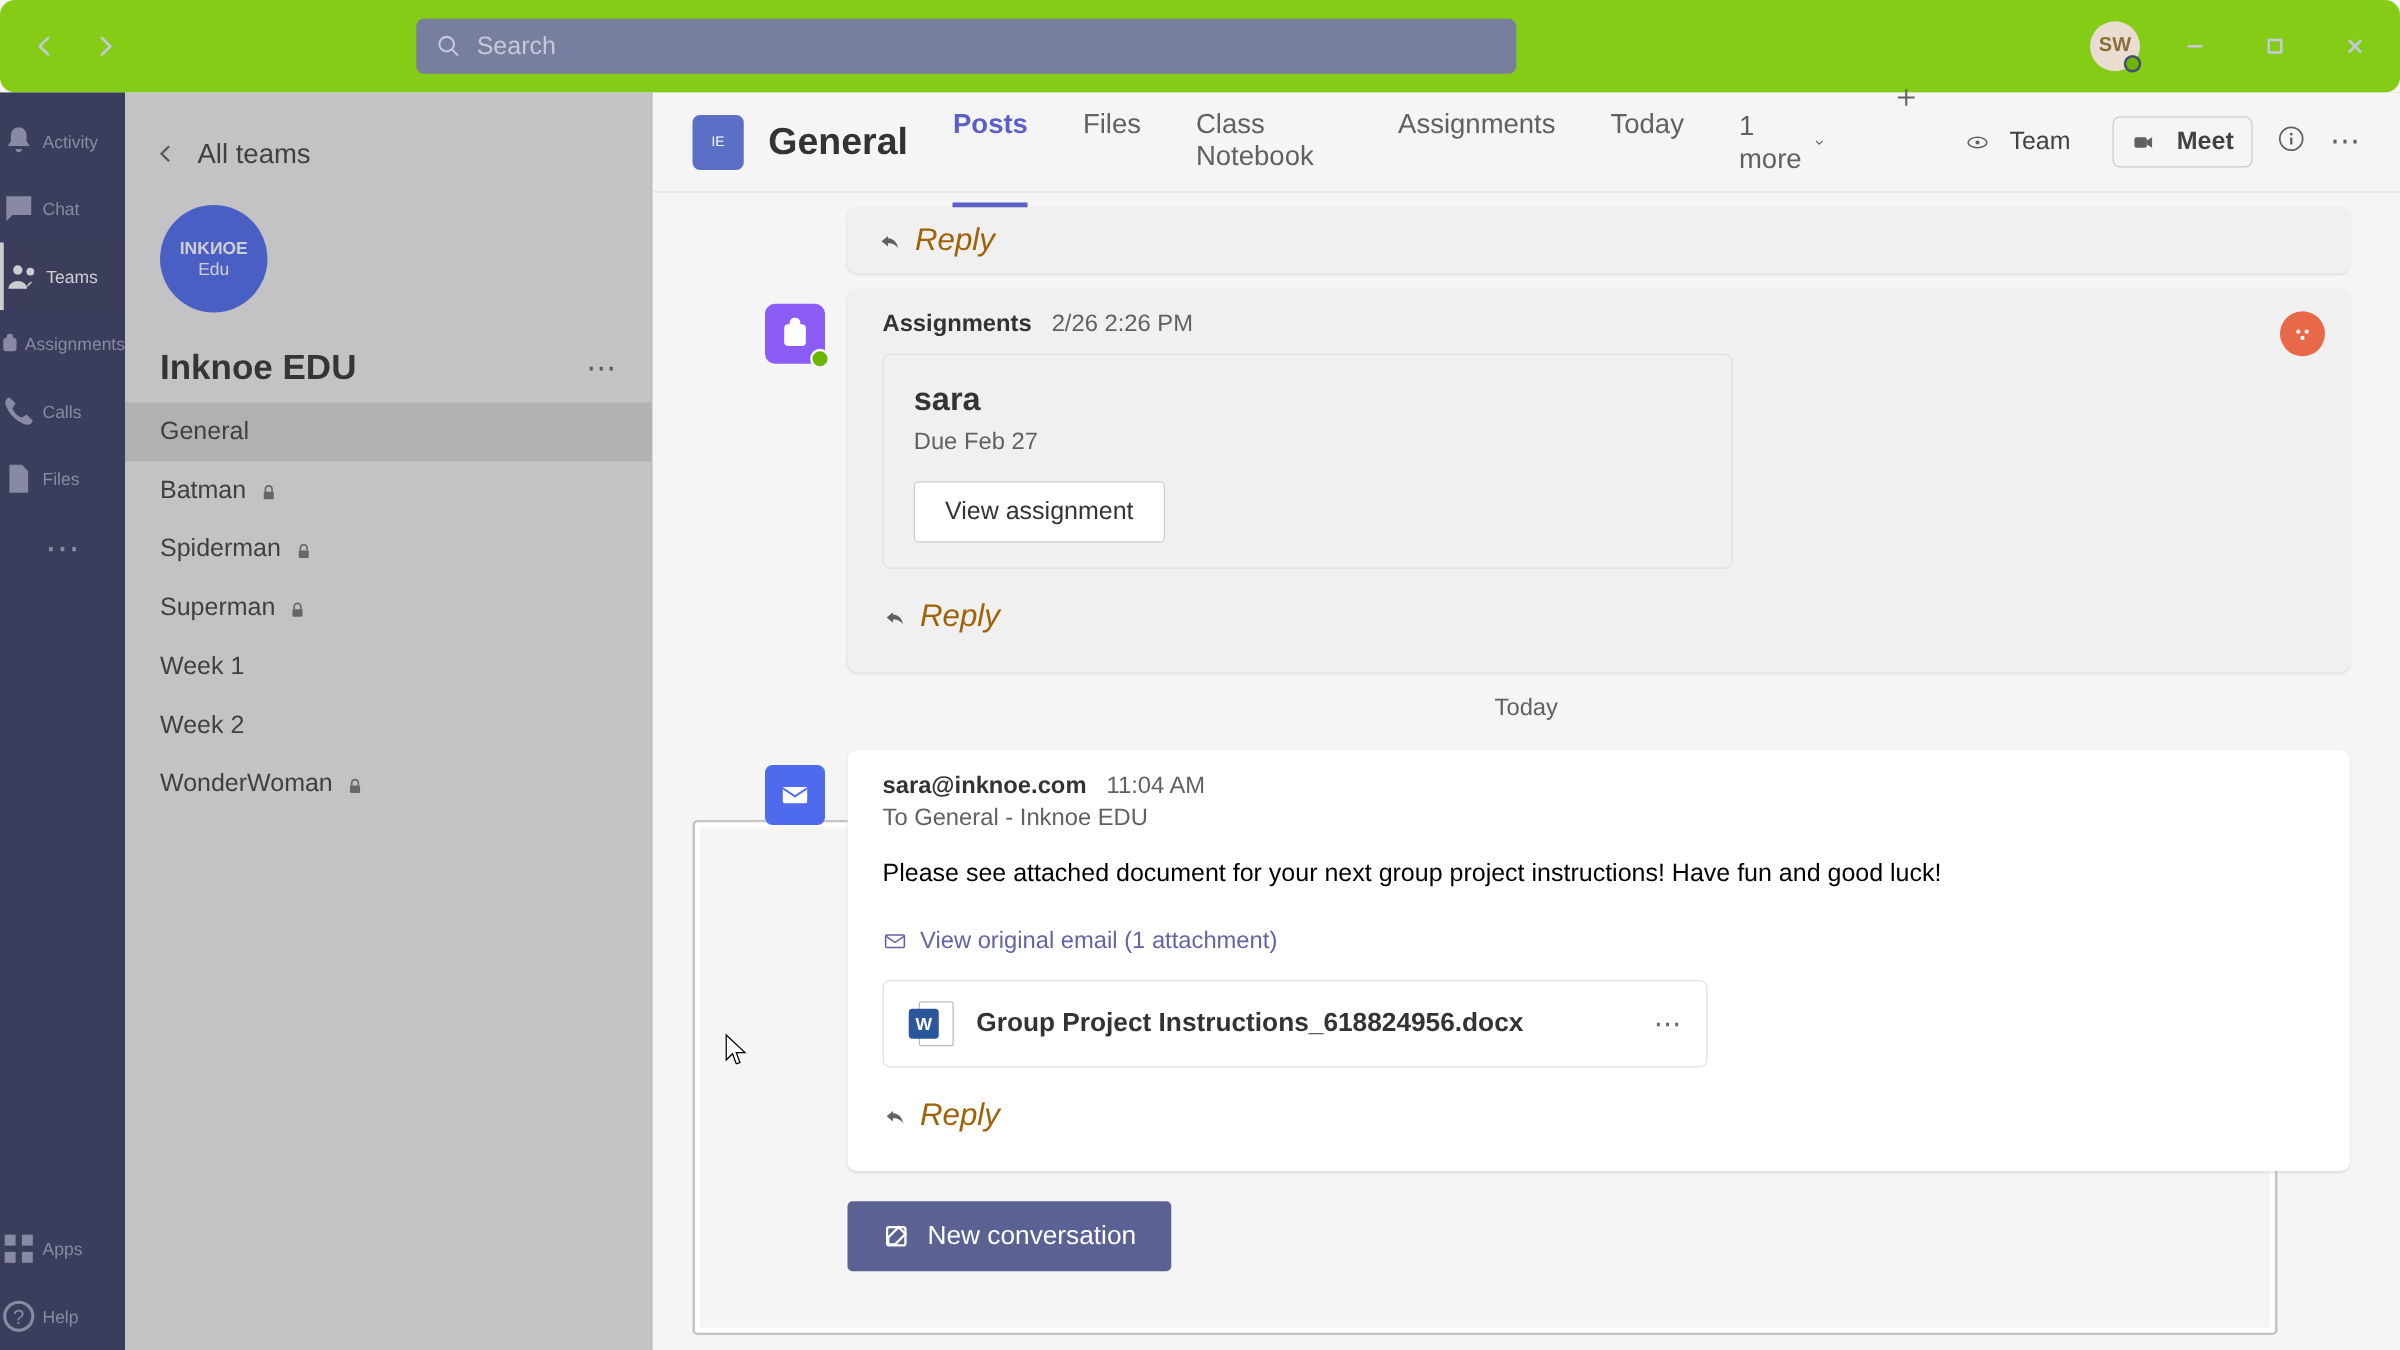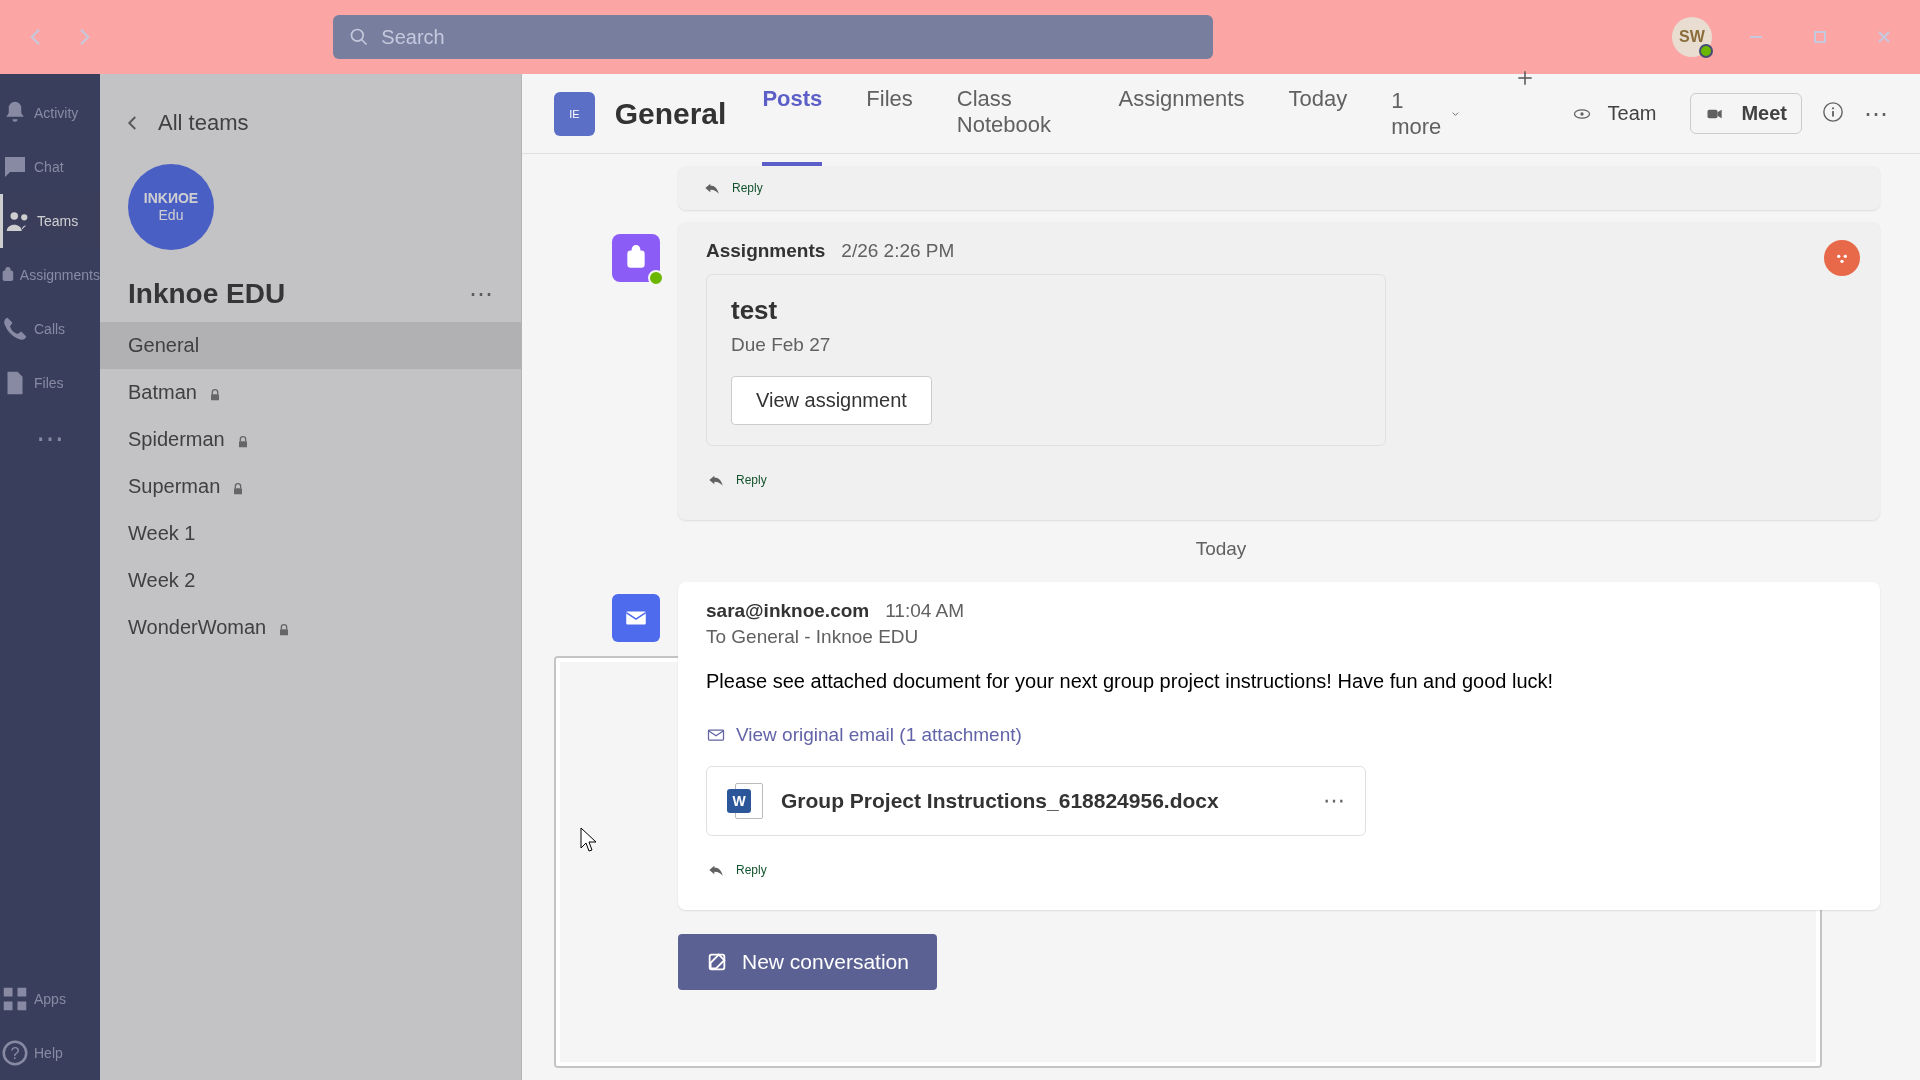--- a/index.html
+++ b/index.html
@@ -1,19 +1,19 @@
 <!DOCTYPE html>
 <html><head>
 <meta charset="utf-8">
 <style>
 * { margin: 0; padding: 0; box-sizing: border-box; font-family: -apple-system, BlinkMacSystemFont, 'Segoe UI', sans-serif; }
 body { width: 1920px; height: 1080px; overflow: hidden; background: #f5f5f5; position: relative; }
 
 
-.titlebar { height: 74px; background: #fca5a5; display: flex; align-items: center; padding: 0 16px; }
+.titlebar { height: 74px; background: #84cc16; display: flex; align-items: center; padding: 0 16px; border-radius: 12px; }
 .nav-arrows { display: flex; gap: 8px; }
 .nav-arrow { width: 40px; height: 40px; display: flex; align-items: center; justify-content: center; cursor: pointer; }
 .nav-arrow svg { fill: #c5c9dd; }
 .search-box { flex: 1; max-width: 880px; margin: 0 auto; background: #787e9e; border-radius: 6px; height: 44px; display: flex; align-items: center; padding: 0 16px; gap: 12px; }
 .search-box svg { fill: #c5c9dd; }
 .search-box span { color: #c5c9dd; font-size: 20px; }
 .titlebar-right { display: flex; align-items: center; gap: 24px; margin-left: auto; }
 .avatar { width: 40px; height: 40px; border-radius: 50%; background: #e8ddd0; display: flex; align-items: center; justify-content: center; color: #8a6d3b; font-weight: 600; font-size: 16px; position: relative; }
 .avatar .presence { width: 14px; height: 14px; background: #6bb700; border-radius: 50%; position: absolute; bottom: -1px; right: -1px; border: 2px solid #454d75; }
 .win-btn { width: 40px; height: 40px; display: flex; align-items: center; justify-content: center; cursor: pointer; }
@@ -57,21 +57,21 @@
 .tab-add { width: 32px; height: 32px; display: flex; align-items: center; justify-content: center; cursor: pointer; margin-left: 8px; }
 .tab-add svg { stroke: #616161; stroke-width: 2; }
 .header-right { margin-left: auto; display: flex; align-items: center; gap: 20px; }
 .hbtn { display: flex; align-items: center; gap: 16px; padding: 8px 14px; border-radius: 6px; cursor: pointer; font-size: 20px; color: #424242; }
 .hbtn.meet { border: 1px solid #ccc; font-weight: 600; }
 .hbtn svg { fill: #616161; width: 20px; height: 20px; }
 .hinfo { cursor: pointer; }
 
 
 .messages { flex: 1; overflow-y: auto; padding: 0 40px 20px; }
-.reply-row { padding: 12px 24px; display: flex; align-items: center; gap: 10px; cursor: pointer; color: #14532d; font-size: 12px; }
+.reply-row { padding: 12px 24px; display: flex; align-items: center; gap: 10px; cursor: pointer; color: #a16207; font-size: 25px; font-style: italic; }
 .reply-row svg { fill: #616161; width: 20px; height: 20px; }
 
 .msg-block { background: #fff; border-radius: 8px; margin: 12px 0 0 116px; padding: 18px 28px; box-shadow: 0 1px 2px rgba(0,0,0,0.1); position: relative; }
 .msg-block.dimmed { background: #f0f0f0; }
 .msg-avatar-out { position: absolute; left: -66px; top: 12px; width: 48px; height: 48px; border-radius: 8px; background: #8b5cf6; display: flex; align-items: center; justify-content: center; }
 .msg-avatar-out.email { background: #4f6bed; border-radius: 6px; }
 .msg-avatar-out svg { fill: #fff; width: 26px; height: 26px; }
 .msg-avatar-out .pres { width: 16px; height: 16px; background: #6bb700; border-radius: 50%; position: absolute; bottom: -4px; right: -4px; border: 2px solid #f5f5f5; }
 .msg-head { display: flex; align-items: center; gap: 16px; color: #616161; font-size: 19px; }
 .msg-head .author { font-weight: 600; color: #333; }
@@ -345,21 +345,21 @@
               <circle cx="8" cy="10" r="2"></circle>
               <circle cx="16" cy="10" r="2"></circle>
               <circle cx="12" cy="16" r="2"></circle>
             </svg>
         </div>
         <div class="msg-head">
           <span class="author">Assignments</span>
           <span>2/26 2:26 PM</span>
         </div>
         <div class="assign-card">
-          <div class="assign-title">test</div>
+          <div class="assign-title">sara</div>
           <div class="assign-due">Due Feb 27</div>
           <div class="assign-btn">View assignment</div>
         </div>
         <div class="reply-row" style="padding-left:0;margin-top:12px">
           <svg viewBox="0 0 24 24">
               <path d="M10 7L4 12l6 5v-3c5 0 8 2 10 5-1-6-5-10-10-10z"></path>
             </svg>
           <span>Reply</span>
         </div>
       </div>

